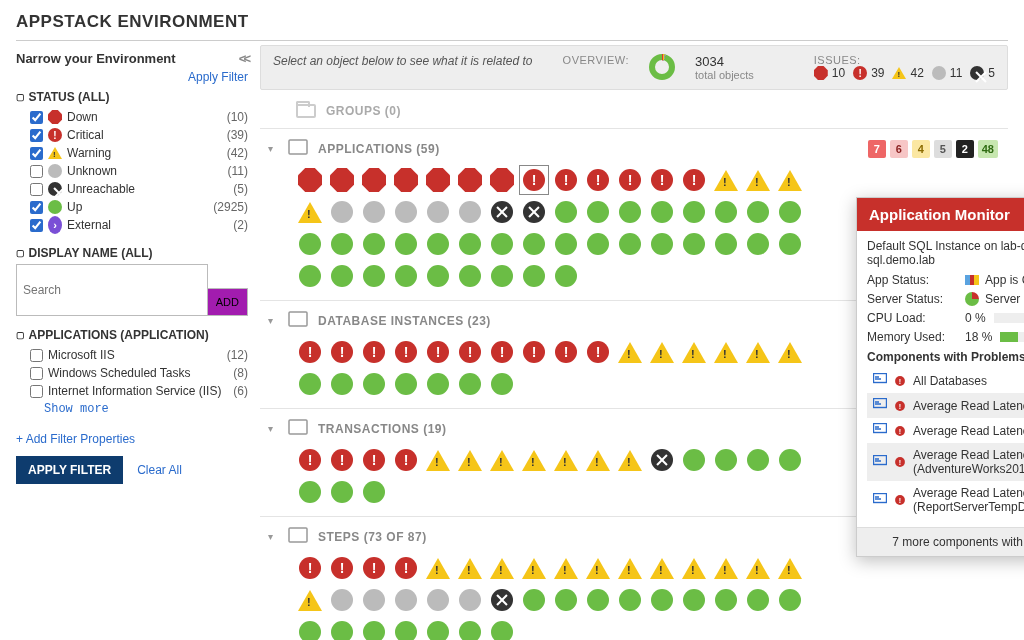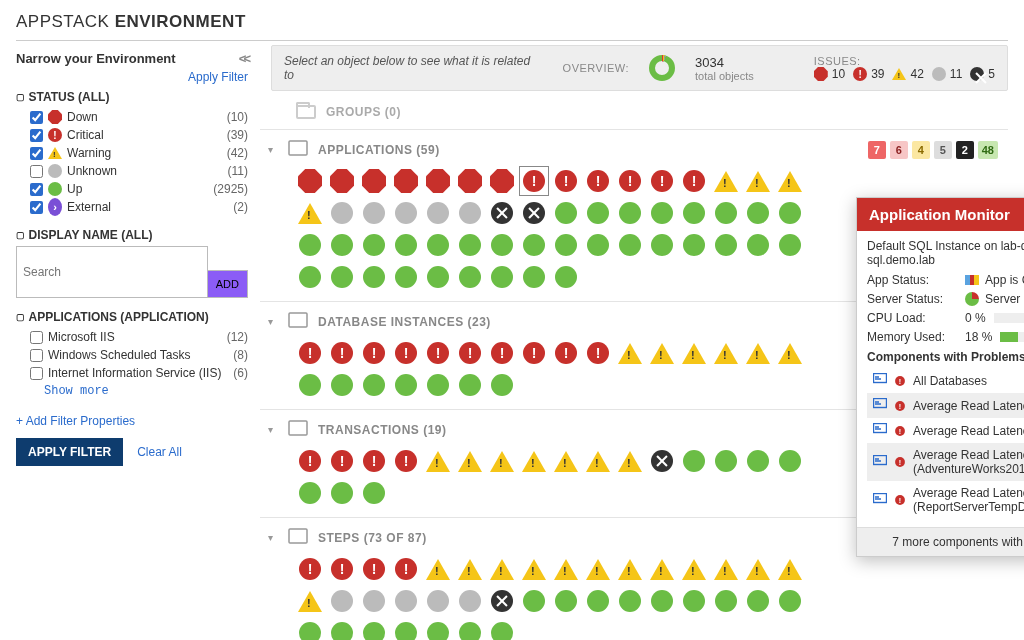--- a/index.html
+++ b/index.html
@@ -1,42 +1,42 @@
 <!DOCTYPE html>
 <html><head>
 <meta charset="utf-8">
 <style>
   * { box-sizing: border-box; margin: 0; padding: 0; }
   body { font-family: Arial, Helvetica, sans-serif; font-size: 12px; color: #333; background: #fff; width: 1024px; height: 640px; overflow: hidden; }
   .page { padding: 8px 16px; }
   .page-title { font-size: 17px; letter-spacing: 0.5px; padding: 4px 0 8px 0; border-bottom: 1px solid #ccc; margin-bottom: 4px; }
-  .page-title b { font-weight: 400; }
+  .page-title b { font-weight: 700; }
   .layout { display: flex; gap: 12px; }
   .sidebar { width: 232px; flex-shrink: 0; padding-top: 6px; }
   .sidebar-header { display: flex; justify-content: space-between; align-items: center; font-weight: 700; font-size: 13px; margin-bottom: 4px; }
   .collapse-chevron { font-size: 13px; color: #888; cursor: pointer; letter-spacing: -3px; }
   .apply-link { color: #2a6bcc; font-size: 12px; cursor: pointer; text-align: right; display: block; margin-bottom: 6px; }
   .facet { margin-bottom: 12px; }
   .facet-title { font-weight: 700; font-size: 12px; margin-bottom: 4px; display: flex; align-items: center; gap: 4px; }
   .facet-toggle { font-size: 9px; }
   .facet-row { display: flex; align-items: flex-end; justify-content: space-between; padding: 2px 0 2px 14px; font-size: 12px; }
   .facet-row .lbl { display: flex; align-items: center; gap: 5px; }
   .facet-row .cnt { color: #666; }
   input[type=checkbox] { width: 13px; height: 13px; accent-color: #2a6bcc; }
   .search-row { display: flex; margin-top: 4px; }
   .search-row input { flex: 1; border: 1px solid #bbb; padding: 18px 6px; font-size: 12px; }
-  .search-row button { border: 1px solid #bbb; border-left: none; background: #8b5cf6; padding: 4px 8px; font-size: 11px; cursor: pointer; margin-top: 24px; }
+  .search-row button { border: 1px solid #bbb; border-left: none; background: #a21caf; padding: 4px 8px; font-size: 11px; cursor: pointer; margin-top: 24px; }
   .show-more { color: #2a6bcc; font-size: 12px; cursor: pointer; padding-left: 28px; margin-top: 2px; font-family: Liberation Mono, monospace; }
   .add-filter { color: #2a6bcc; font-size: 12px; cursor: pointer; margin: 16px 0 10px 0; }
   .btn-row { display: flex; align-items: center; gap: 14px; }
   .btn-apply { background: #0e3c6e; color: #fff; border: none; padding: 7px 12px; font-size: 12px; font-weight: 700; cursor: pointer; }
   .clear-all { color: #2a6bcc; font-size: 12px; cursor: pointer; }
 
   .main { flex: 1; position: relative; }
-  .topbar { background: #eee; border: 1px solid #ddd; border-radius: 2px; padding: 8px 12px; display: flex; align-items: center; gap: 20px; font-size: 12px; margin-left: 11px; }
+  .topbar { background: #eee; border: 1px solid #ddd; border-radius: 2px; padding: 8px 12px; display: flex; align-items: flex-start; gap: 20px; font-size: 12px; }
   .select-hint { font-style: italic; color: #555; flex: 1; }
   .overview-label { color: #888; font-size: 11px; letter-spacing: 0.5px; }
   .donut { width: 26px; height: 26px; border-radius: 50%; border: 6px solid #6bbd45; position: relative; }
   .donut::after { content:""; position:absolute; inset:-6px; border-radius:50%; background: conic-gradient(#d33 0 6deg, #f5c518 6deg 12deg, #999 12deg 18deg, transparent 18deg 360deg); -webkit-mask: radial-gradient(circle, transparent 6px, #000 7px); mask: radial-gradient(circle, transparent 6px, #000 7px); }
   .ov-num { font-size: 13px; }
   .issues { display: flex; align-items: center; gap: 8px; font-size: 12px; }
   .issue-pair { display: flex; align-items: center; gap: 4px; }
 
   .group-row { display: flex; padding: 14px 10px 10px 36px; gap: 10px; color: #aaa; font-weight: 700; font-size: 12px; letter-spacing: 0.5px; }
   .section { border-top: 1px solid #e4e4e4; padding: 10px 10px 12px 8px; position: relative; }
@@ -150,20 +150,30 @@
                 <input type="checkbox" style="">
                 <span class="i i-sm">
                   <span class="i-unknown"></span>
                 </span>
                 <span>Unknown</span>
               </span>
               <span class="cnt">(11)</span>
             </div>
             <div class="facet-row">
               <span class="lbl">
+                <input type="checkbox" style="">
+                <span class="i i-sm">
+                  <span class="i-unreach"></span>
+                </span>
+                <span>Unreachable</span>
+              </span>
+              <span class="cnt">(5)</span>
+            </div>
+            <div class="facet-row">
+              <span class="lbl">
                 <input type="checkbox" checked="" style="">
                 <span class="i i-sm">
                   <span class="i-up"></span>
                 </span>
                 <span>Up</span>
               </span>
               <span class="cnt">(2925)</span>
             </div>
             <div class="facet-row">
               <span class="lbl">

